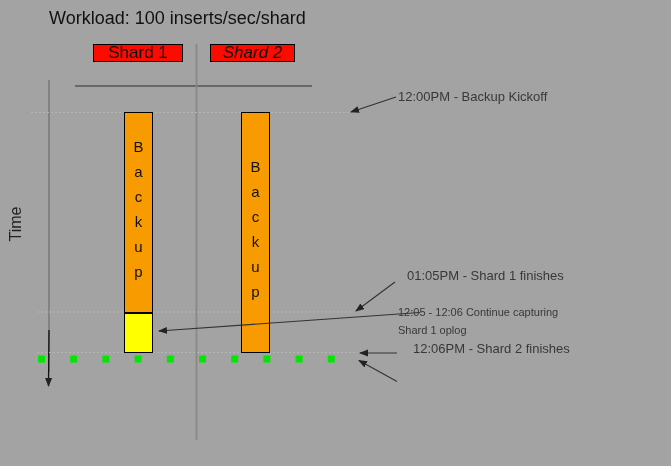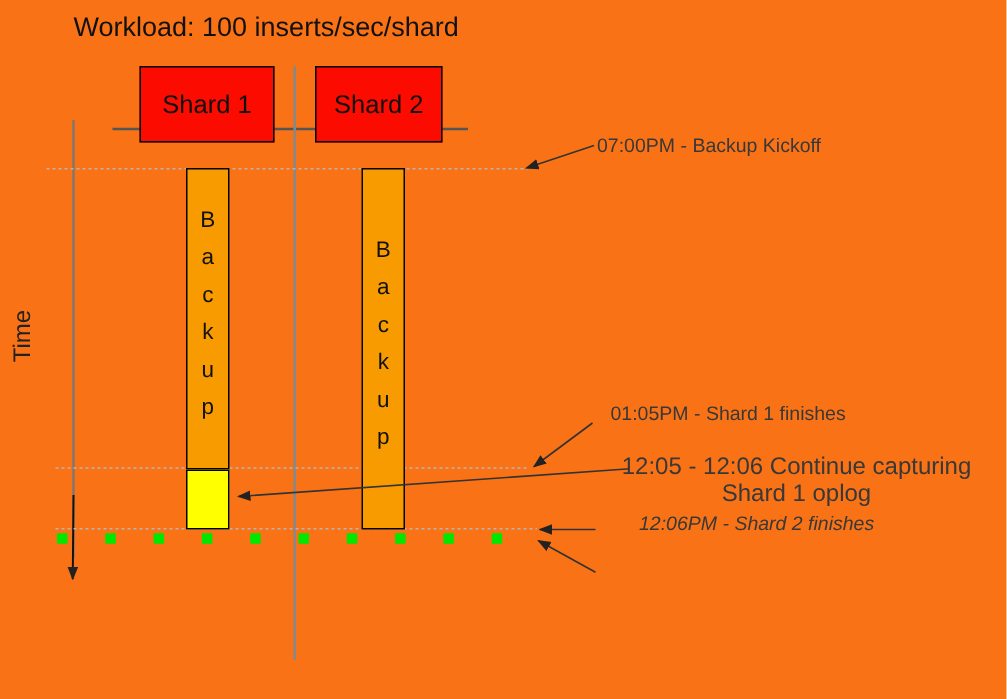--- a/index.html
+++ b/index.html
@@ -1,24 +1,24 @@
 <!DOCTYPE html>
 <html><head>
 <meta charset="utf-8">
 <style>
   html,body{margin:0;padding:0;background:#fff;}
   #canvas{
-    position:relative;width:671px;height:466px;background:#f97316;overflow:hidden;
+    position:relative;width:671px;height:466px;background:#a3a3a3;overflow:hidden;
     font-family:"Liberation Sans",sans-serif;color:#222;
   }
   .abs{position:absolute;}
   svg.layer{position:absolute;left:0;top:0;pointer-events:none;}
   .title{left:49px;top:8px;font-size:18px;color:#111;white-space:nowrap;}
   .shard-box{
-    top:44px;height:51px;box-sizing:border-box;border:1.6px solid #000;
+    top:44px;height:18px;box-sizing:border-box;border:1.6px solid #000;
     display:flex;align-items:center;justify-content:center;
     font-size:17px;color:#111;
   }
   .shard1{left:93px;width:90px;}
   .shard2{left:210px;width:85px;}
   .bar{
     box-sizing:border-box;border:1.5px solid #000;
     display:flex;align-items:center;justify-content:center;
   }
   .bar-label{
@@ -27,27 +27,27 @@
   }
   .bar1o{left:124px;top:112px;width:29px;height:201px;}
   .bar1y{left:124px;top:313px;width:29px;height:40px;}
   .bar2o{left:241px;top:112px;width:29px;height:241px;}
   .time-label{
     left:-6px;top:215px;width:44px;height:18px;line-height:18px;text-align:center;
     transform:rotate(-90deg);font-size:16px;color:#222;
   }
   .note{font-size:13px;color:#383838;white-space:nowrap;}
   .note-block{
-    font-size:16px;color:#383838;text-align:center;
+    font-size:11px;color:#383838;
     white-space:pre-line;line-height:18px;
   }
   .kickoff{left:398px;top:89px;}
   .s1fin{left:407px;top:268px;}
   .oplog{left:398px;top:303px;width:266px;}
-  .s2fin{left:426px;top:341px;font-style:italic;}
+  .s2fin{left:413px;top:341px;}
   .consist{left:400px;top:372px;width:272px;line-height:19px;}
   .caption{left:0;top:446px;width:660px;text-align:center;font-size:13px;color:#444;}
 </style>
 </head>
 <body>
 
 <div id="canvas">
 
   <svg class="layer" width="671" height="466">
     <defs>
@@ -63,21 +63,21 @@
     <line x1="37" y1="312" x2="352" y2="312" stroke="#b5b5b5" stroke-width="1" stroke-dasharray="2 2"></line>
     <line x1="37" y1="352.5" x2="358" y2="352.5" stroke="#b5b5b5" stroke-width="1" stroke-dasharray="2 2"></line>
     <line x1="38" y1="359" x2="336" y2="359" stroke-width="7" stroke-dasharray="7 25.2" stroke-linecap="butt" stroke="#00e800"></line>
   </svg>
 
   <div class="abs title">Workload: 100 inserts/sec/shard</div>
 
   <div class="abs shard-box shard1" style="background-color: rgb(251, 11, 0);">
     <span>Shard 1</span>
   </div>
-  <div class="abs shard-box shard2" style="background-color: rgb(251, 11, 0);">
+  <div class="abs shard-box shard2" style="background-color: rgb(251, 11, 0); font-style: italic;">
     <span>Shard 2</span>
   </div>
 
   <div class="abs time-label">Time</div>
 
   <div class="abs bar bar1o" style="background-color: rgb(247, 155, 0);">
     <span class="bar-label">Backup</span>
   </div>
   <div class="abs bar bar1y" style="background-color: rgb(255, 255, 0);"></div>
   <div class="abs bar bar2o" style="background-color: rgb(247, 155, 0);">
@@ -85,19 +85,19 @@
   </div>
 
   <svg class="layer" width="671" height="466">
     <line x1="396" y1="97" x2="351" y2="112" stroke="#333" stroke-width="1.1" marker-end="url(#arrow)"></line>
     <line x1="395" y1="282" x2="356" y2="311" stroke="#333" stroke-width="1.1" marker-end="url(#arrow)"></line>
     <line x1="420" y1="312.5" x2="159" y2="331" stroke="#333" stroke-width="1.1" marker-end="url(#arrow)"></line>
     <line x1="397" y1="353" x2="360" y2="353" stroke="#333" stroke-width="1.1" marker-end="url(#arrow)"></line>
     <line x1="397" y1="381.5" x2="359" y2="360.5" stroke="#333" stroke-width="1.1" marker-end="url(#arrow)"></line>
   </svg>
 
-  <div class="abs note kickoff">07:00PM - Backup Kickoff</div>
+  <div class="abs note kickoff">12:00PM - Backup Kickoff</div>
   <div class="abs note s1fin">01:05PM - Shard 1 finishes</div>
   <div class="abs note-block oplog">12:05 - 12:06 Continue capturing
 Shard 1 oplog</div>
   <div class="abs note s2fin">12:06PM - Shard 2 finishes</div>
 
 </div>
 
 </body></html>

